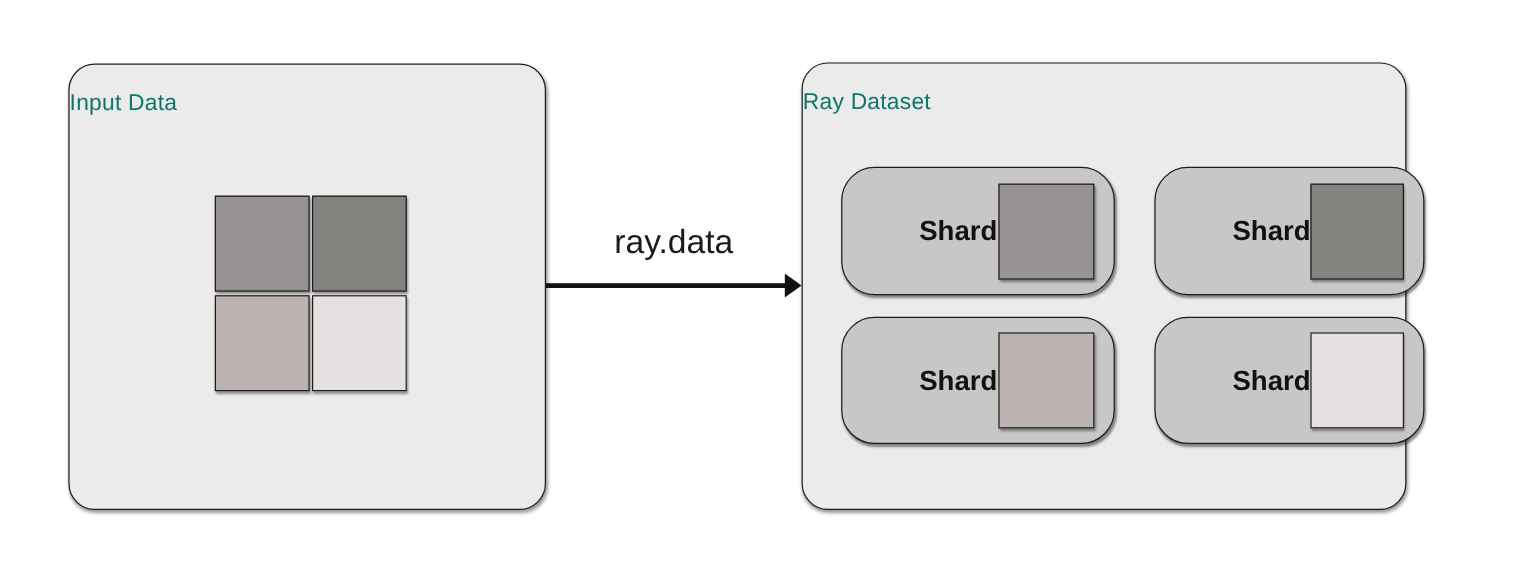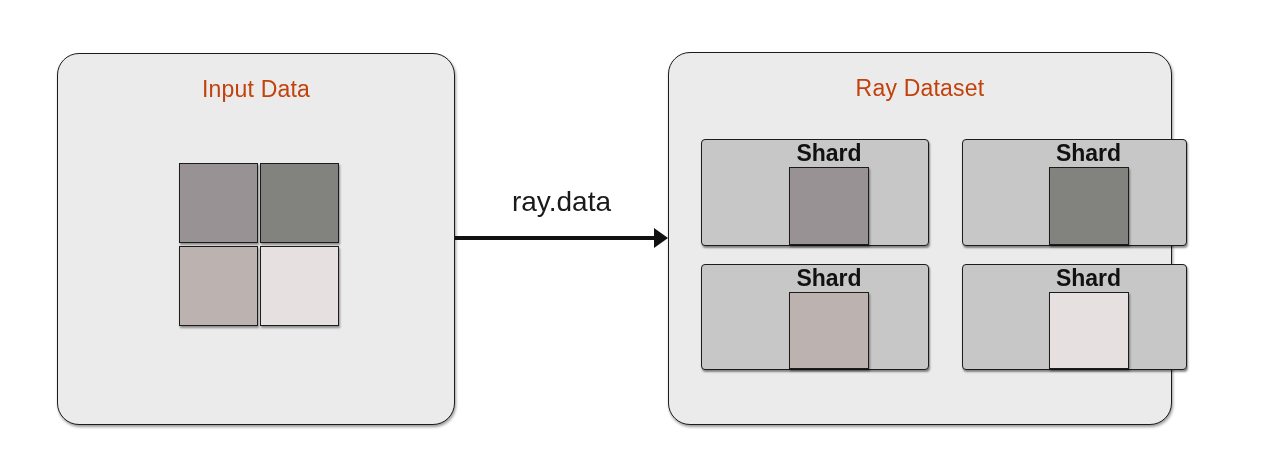--- a/index.html
+++ b/index.html
@@ -24,24 +24,23 @@
     box-shadow: 1px 2px 3px rgba(0,0,0,0.40);
     box-sizing: border-box;
   }
   .panel-left  { left: 57px;  top: 53px; width: 398px; height: 372px; }
   .panel-right { left: 668px; top: 52px; width: 504px; height: 373px; }
   .panel-title {
     position: absolute;
     top: 22px;
     left: 0;
     width: 100%;
-    text-align: center;
-    font-size: 23px;
+    font-size: 19px;
     font-weight: 400;
-    color: #c2410c;
+    color: #0f766e;
     letter-spacing: 0.2px;
   }
   
   .block-grid {
     position: absolute;
     left: 121px;   
     top: 109px;    
     display: grid;
     grid-template-columns: 79px 79px;
     grid-template-rows: 80px 80px;
@@ -89,28 +88,27 @@
     top: 86px;    
     display: grid;
     grid-template-columns: 228px 225px;
     grid-template-rows: 107px 106px;
     column-gap: 33px;
     row-gap: 18px;
   }
   .shard {
     background: #c7c7c7;
     border: 1.3px solid #1c1c1c;
-    border-radius: 4px;
+    border-radius: 28px;
     box-shadow: 1px 2px 2px rgba(0,0,0,0.45);
     box-sizing: border-box;
     display: flex;
     align-items: center;
     justify-content: space-between;
-    padding: 0 16px 0 44px;
-    flex-direction: column;
+    padding: 0 16px 0 64px;
   }
   .shard-label {
     font-size: 23px;
     font-weight: 700;
     color: #111111;
   }
   .shard-block {
     width: 80px;
     height: 80px;
     border: 1px solid #1c1c1c;

